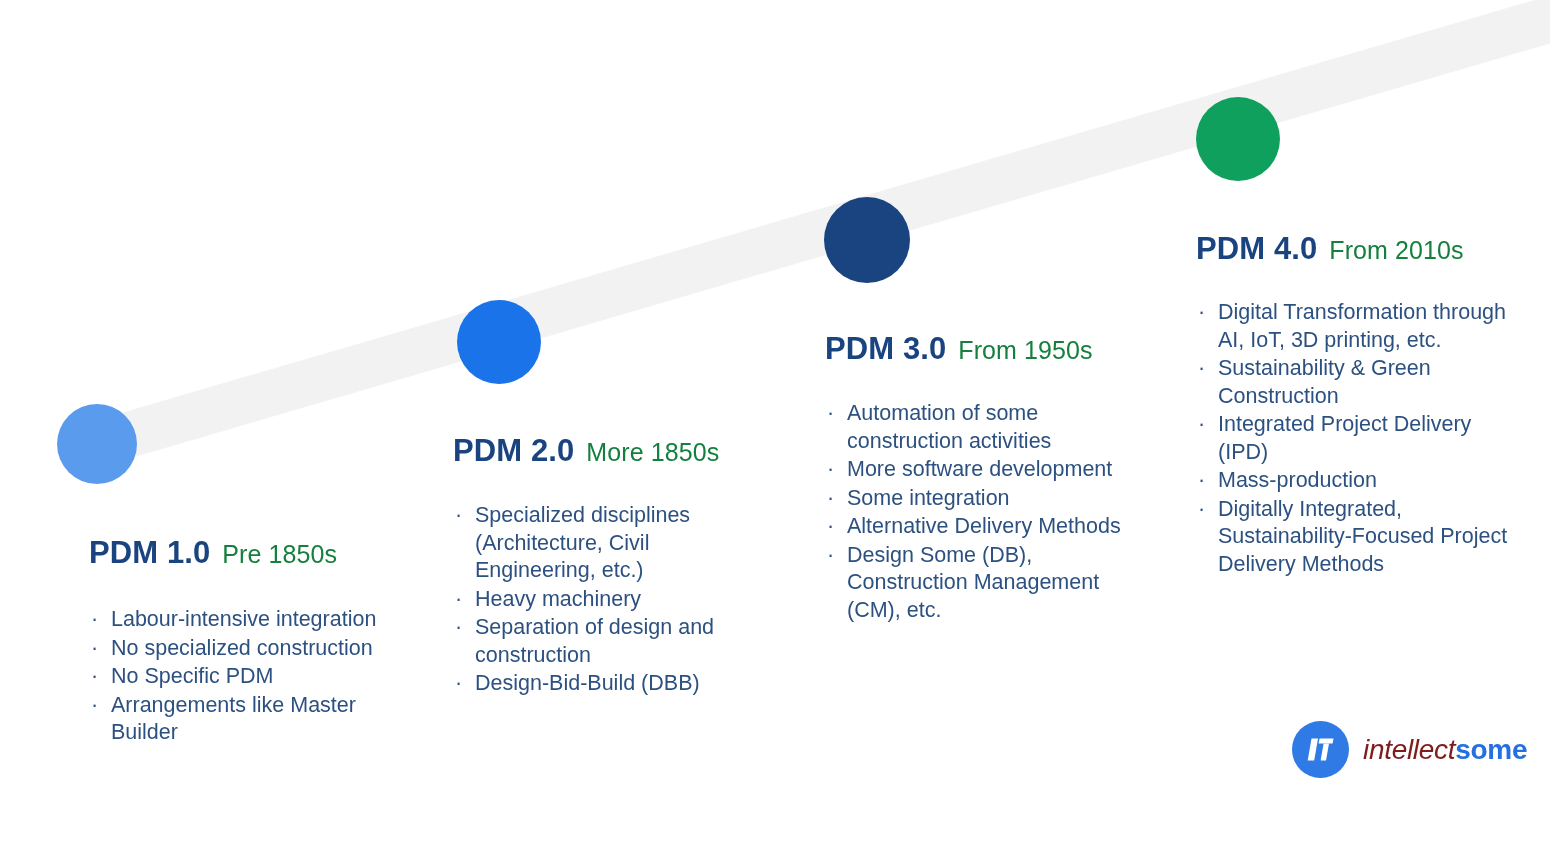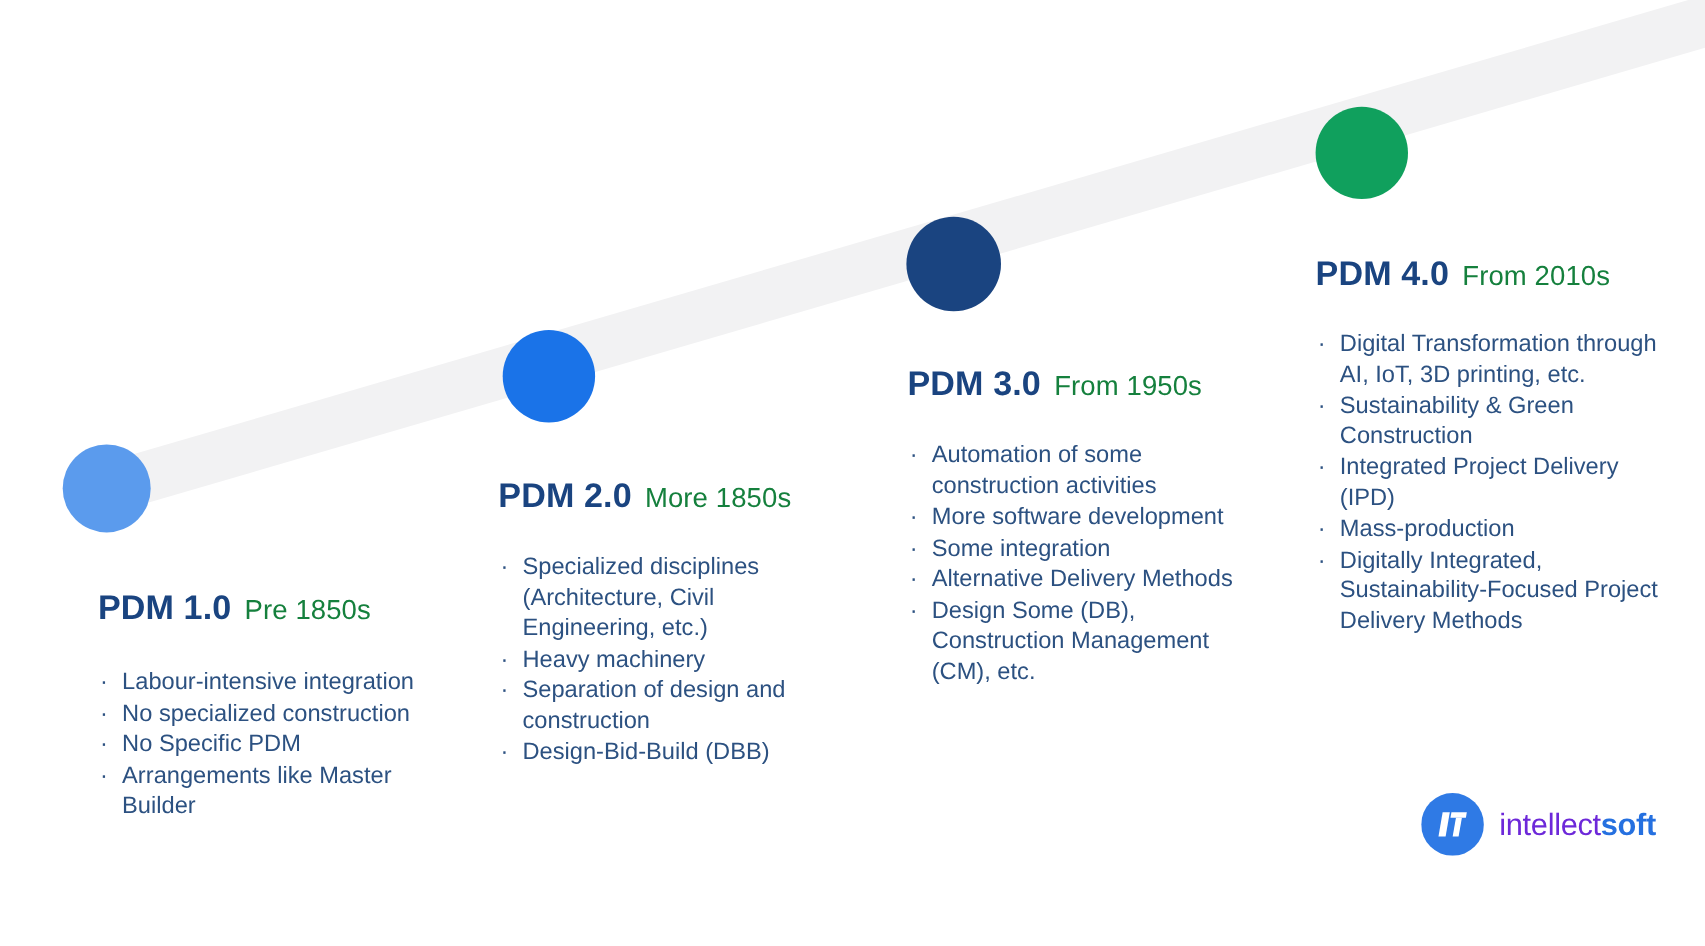--- a/index.html
+++ b/index.html
@@ -185,17 +185,17 @@
   <div id="brand-logo">
     <svg class="logo-mark" viewBox="0 0 57 57" aria-hidden="true">
       <circle id="logo-circle" cx="28.5" cy="28.5" r="28.5" fill="#2f7ae5"></circle>
       <g id="logo-glyph" fill="#ffffff">
         <polygon points="19.5,17.5 26.0,17.5 22.2,39.5 15.7,39.5"></polygon>
         <polygon points="27.5,17.5 41.5,17.5 40.6,22.4 26.6,22.4"></polygon>
         <polygon points="31.6,22.4 37.0,22.4 34.0,39.5 28.6,39.5"></polygon>
       </g>
     </svg>
     <div class="logo-wordmark">
-      <span class="logo-word-a" style="color: #6d28d9;">intellect</span><span class="logo-word-b" style="color: rgb(37, 112, 224);">soft</span>
+      <span class="logo-word-a" style="color: #7f1d1d; font-style: italic;">intellect</span><span class="logo-word-b" style="color: rgb(37, 112, 224);">some</span>
     </div>
   </div>
 
 </div>
 
 </body></html>

